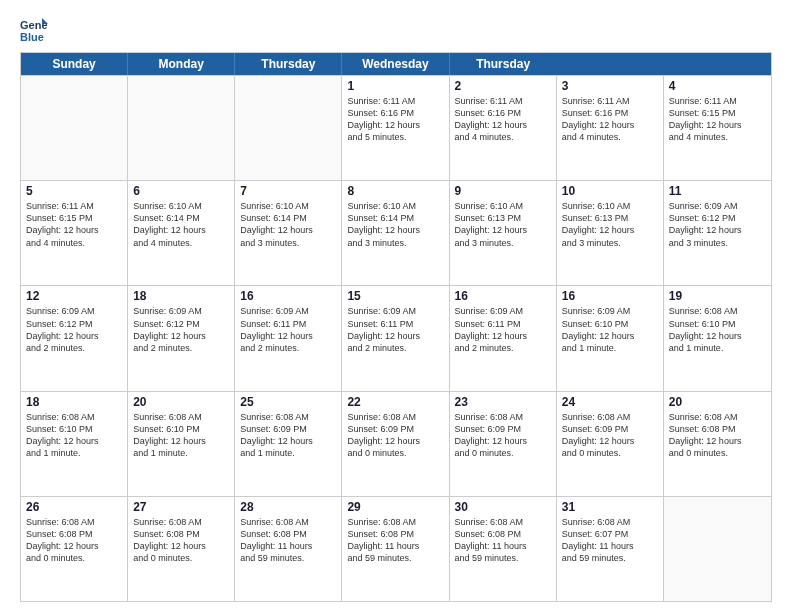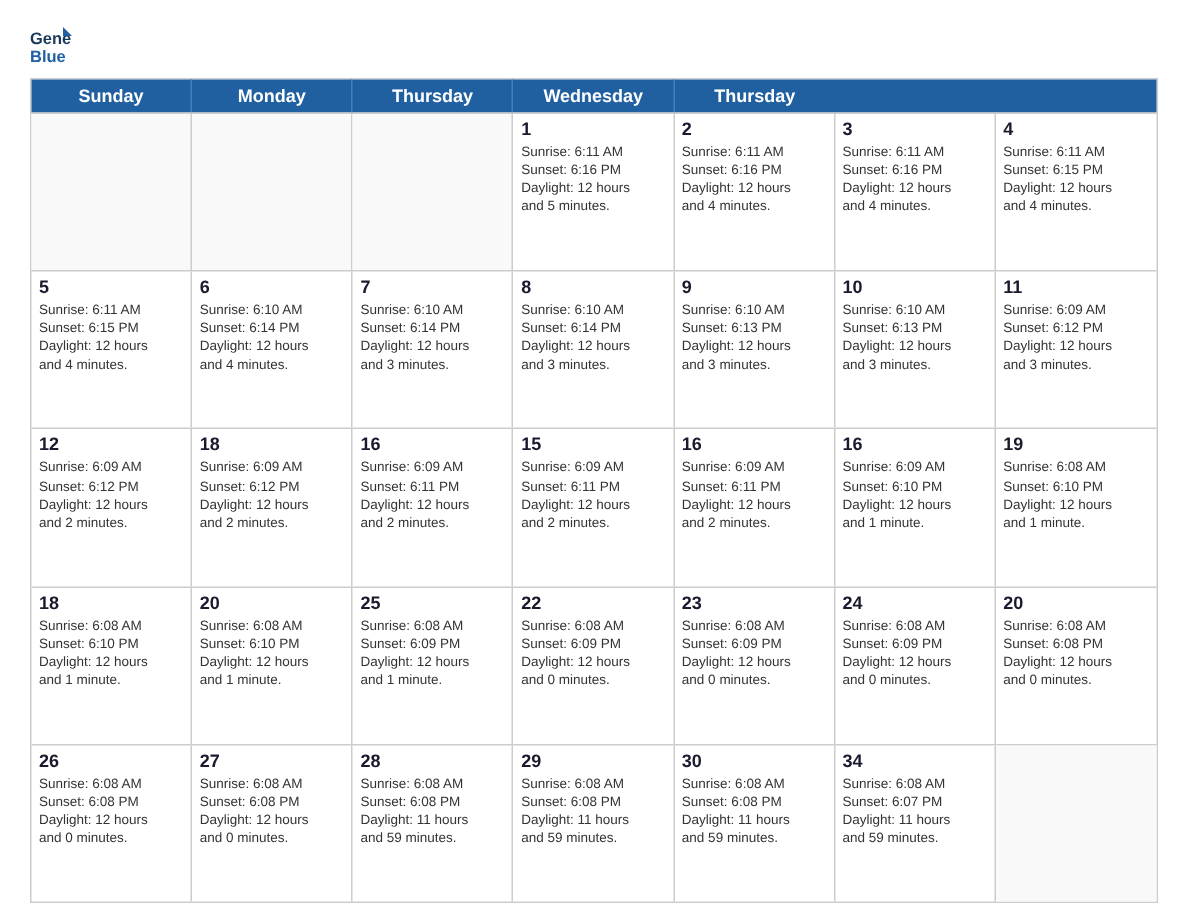--- a/index.html
+++ b/index.html
@@ -343,21 +343,21 @@
 and 59 minutes.</div>
           </div>
           <div class="cal-cell">
             <div class="day-num">30</div>
             <div class="day-info" style="white-space: pre-line;">Sunrise: 6:08 AM
 Sunset: 6:08 PM
 Daylight: 11 hours
 and 59 minutes.</div>
           </div>
           <div class="cal-cell">
-            <div class="day-num">34</div>
+            <div class="day-num">31</div>
             <div class="day-info" style="white-space: pre-line;">Sunrise: 6:08 AM
 Sunset: 6:07 PM
 Daylight: 11 hours
 and 59 minutes.</div>
           </div>
           <div class="cal-cell empty"></div>
         </div>
       </div>
   </div>
 </div>

